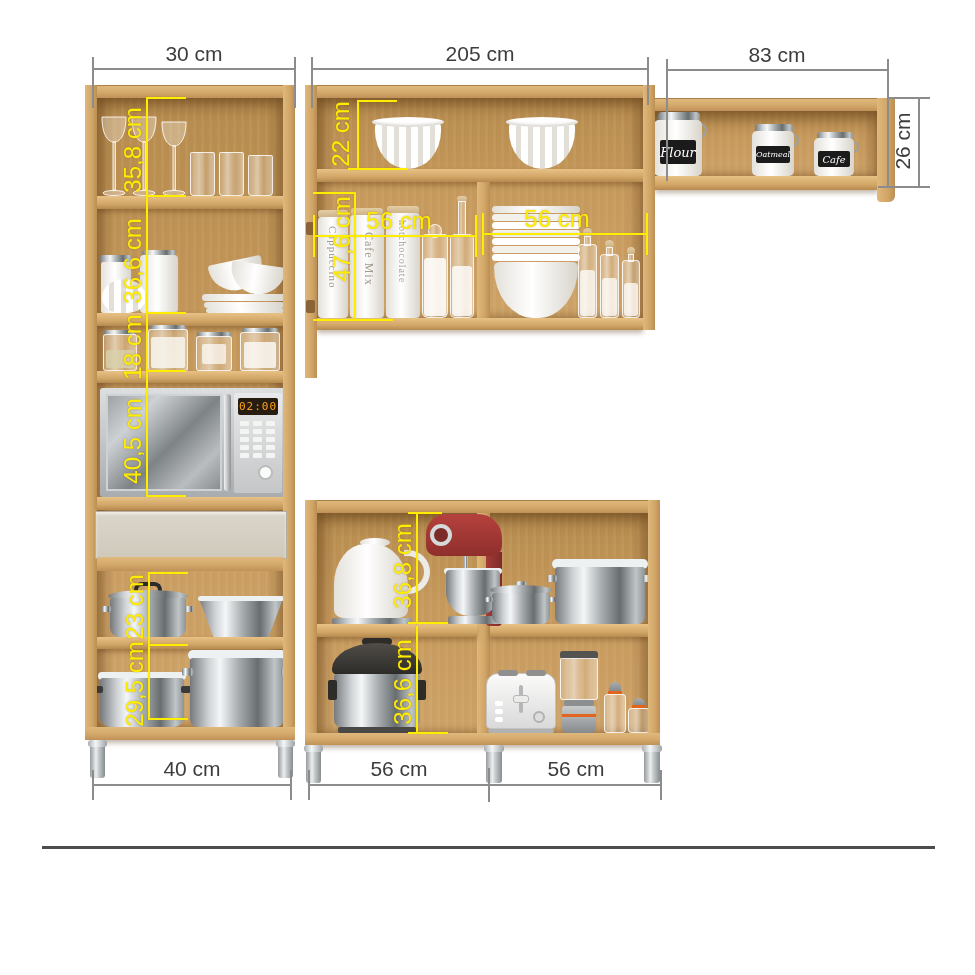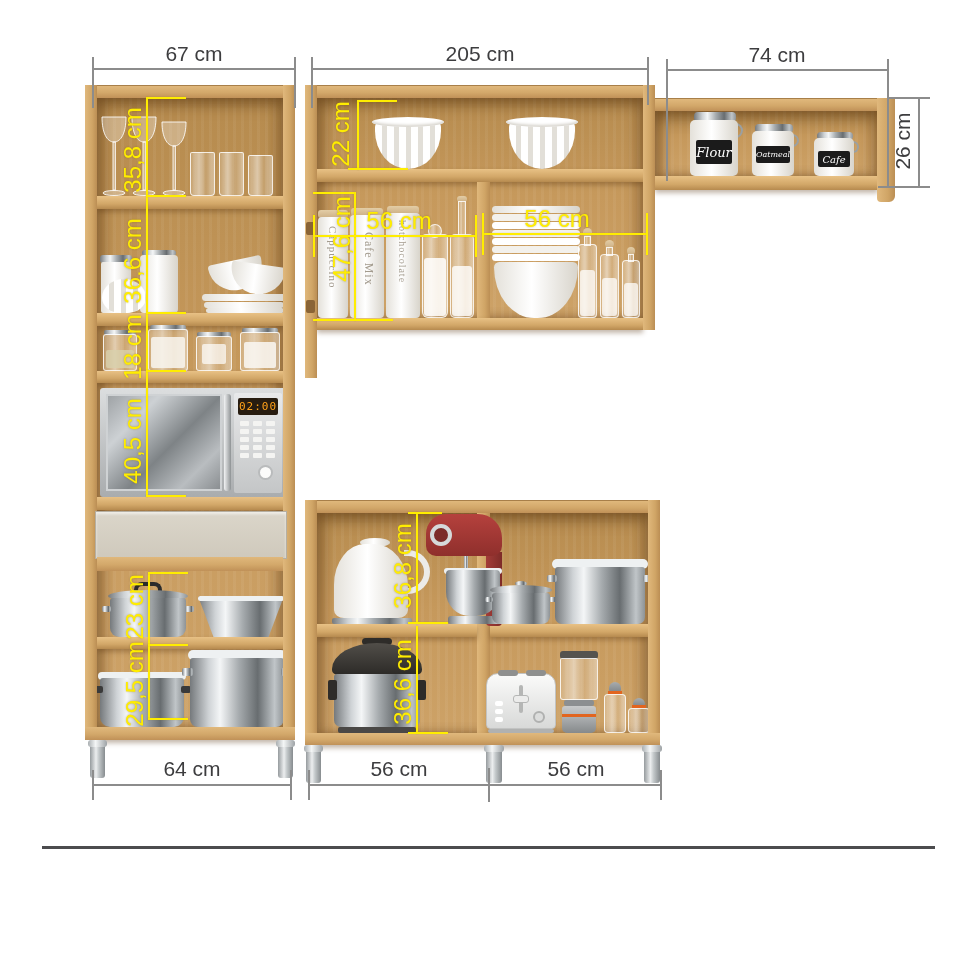--- a/index.html
+++ b/index.html
@@ -207,21 +207,21 @@
     <div class="abs glass" style="left:0;top:14px;width:19px;height:64px;border-radius:4px"></div>
     <div class="abs" style="left:2px;top:38px;width:15px;height:38px;background:rgba(255,255,255,.75);border-radius:3px"></div>
   </div>
   <div class="abs" style="left:622px;top:247px;width:18px;height:71px">
     <div class="abs tan" style="left:5px;top:0;width:8px;height:8px;border-radius:50%"></div>
     <div class="abs glass" style="left:6px;top:7px;width:6px;height:8px"></div>
     <div class="abs glass" style="left:0;top:13px;width:18px;height:58px;border-radius:4px"></div>
     <div class="abs" style="left:2px;top:36px;width:14px;height:33px;background:rgba(255,255,255,.75);border-radius:3px"></div>
   </div>
 
-  <div class="abs" style="left:690px;top:112px;width:52px;height:50px">
+  <div class="abs" style="left:654px;top:112px;width:52px;height:50px">
     <div class="abs steel" style="left:4px;top:0;width:42px;height:10px;border-radius:4px"></div>
     <div class="abs" style="left:44px;top:11px;width:9px;height:15px;border:2px solid #9aa0a3;border-left:none;border-radius:0 8px 8px 0;box-sizing:border-box"></div>
     <div class="abs whiteitem" style="left:0;top:8px;width:48px;height:56px;border-radius:5px"></div>
     <div class="abs chalk" style="left:6px;top:28px;width:36px;height:24px;font-size:13px">Flour</div>
   </div>
   <div class="abs" style="left:752px;top:124px;width:46px;height:52px">
     <div class="abs steel" style="left:3px;top:0;width:38px;height:9px;border-radius:4px"></div>
     <div class="abs" style="left:39px;top:10px;width:8px;height:13px;border:2px solid #9aa0a3;border-left:none;border-radius:0 7px 7px 0;box-sizing:border-box"></div>
     <div class="abs whiteitem" style="left:0;top:7px;width:42px;height:45px;border-radius:5px"></div>
     <div class="abs chalk" style="left:4px;top:22px;width:34px;height:17px;font-size:8px">Oatmeal</div>
@@ -322,45 +322,45 @@
   <div class="abs leg" style="left:90px;top:740px;width:15px;height:38px"></div>
   <div class="abs leg" style="left:278px;top:740px;width:15px;height:38px"></div>
   <div class="abs leg" style="left:306px;top:745px;width:15px;height:38px"></div>
   <div class="abs leg" style="left:486px;top:745px;width:16px;height:38px"></div>
   <div class="abs leg" style="left:644px;top:745px;width:16px;height:38px"></div>
 
   <div>
     <div class="abs gline" style="left:92px;top:68px;width:203px;height:1.5px"></div>
     <div class="abs gline" style="left:92px;top:57px;width:1.5px;height:51px"></div>
     <div class="abs gline" style="left:294px;top:57px;width:1.5px;height:51px"></div>
-    <div class="abs glabel" style="left:194px;top:42px">67 cm</div>
+    <div class="abs glabel" style="left:194px;top:42px">30 cm</div>
   </div>
   <div>
     <div class="abs gline" style="left:311px;top:68px;width:337px;height:1.5px"></div>
     <div class="abs gline" style="left:311px;top:57px;width:1.5px;height:51px"></div>
     <div class="abs gline" style="left:647px;top:57px;width:1.5px;height:48px"></div>
     <div class="abs glabel" style="left:480px;top:42px">205 cm</div>
   </div>
   <div>
     <div class="abs gline" style="left:666px;top:69px;width:222px;height:1.5px"></div>
     <div class="abs gline" style="left:666px;top:59px;width:1.5px;height:122px"></div>
     <div class="abs gline" style="left:887px;top:59px;width:1.5px;height:127px"></div>
-    <div class="abs glabel" style="left:777px;top:43px">74 cm</div>
+    <div class="abs glabel" style="left:777px;top:43px">83 cm</div>
   </div>
   <div>
     <div class="abs gline" style="left:918px;top:97px;width:1.5px;height:90px"></div>
     <div class="abs gline" style="left:888px;top:97px;width:42px;height:1.5px"></div>
     <div class="abs gline" style="left:878px;top:186px;width:52px;height:1.5px"></div>
     <div class="abs glabel" style="left:903px;top:141px;transform:translate(-50%,-50%) rotate(-90deg)">26 cm</div>
   </div>
   <div>
     <div class="abs gline" style="left:92px;top:784px;width:199px;height:1.5px"></div>
     <div class="abs gline" style="left:92px;top:770px;width:1.5px;height:30px"></div>
     <div class="abs gline" style="left:290px;top:770px;width:1.5px;height:30px"></div>
-    <div class="abs glabel" style="left:192px;top:757px">64 cm</div>
+    <div class="abs glabel" style="left:192px;top:757px">40 cm</div>
   </div>
   <div>
     <div class="abs gline" style="left:308px;top:784px;width:181px;height:1.5px"></div>
     <div class="abs gline" style="left:308px;top:770px;width:1.5px;height:30px"></div>
     <div class="abs gline" style="left:488px;top:768px;width:1.5px;height:34px"></div>
     <div class="abs glabel" style="left:399px;top:757px">56 cm</div>
   </div>
   <div>
     <div class="abs gline" style="left:489px;top:784px;width:172px;height:1.5px"></div>
     <div class="abs gline" style="left:660px;top:770px;width:1.5px;height:30px"></div>

